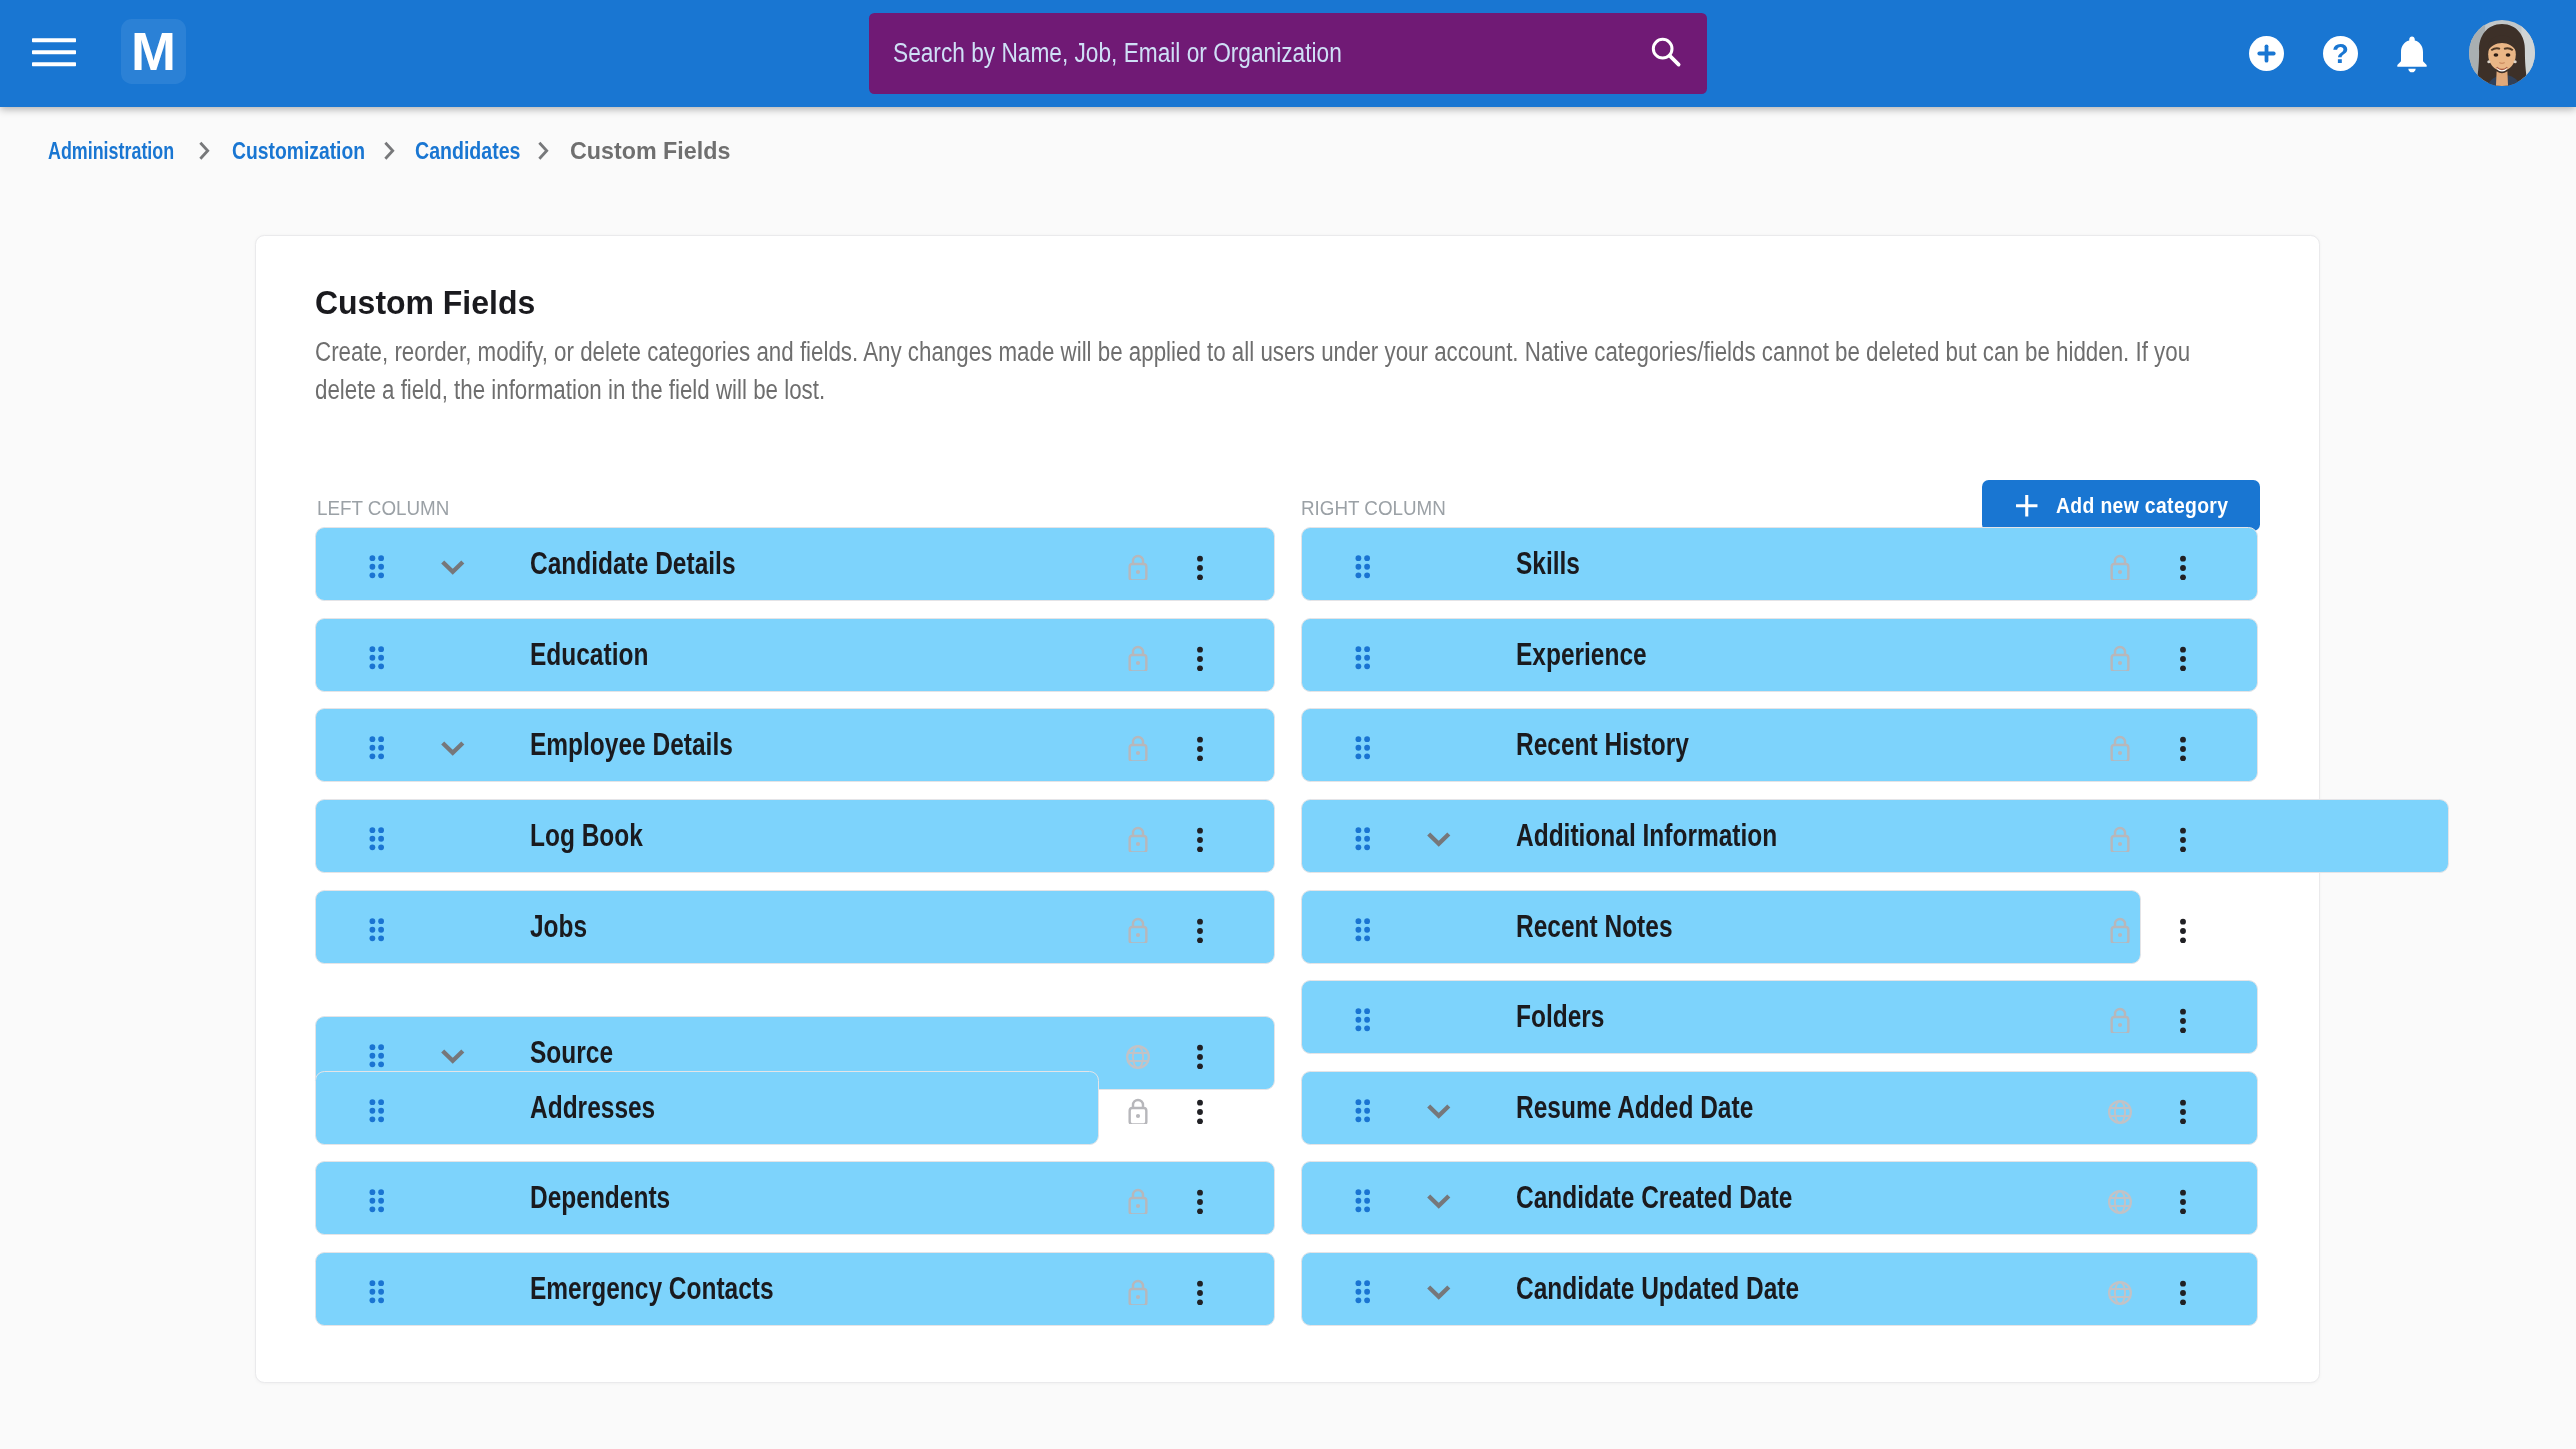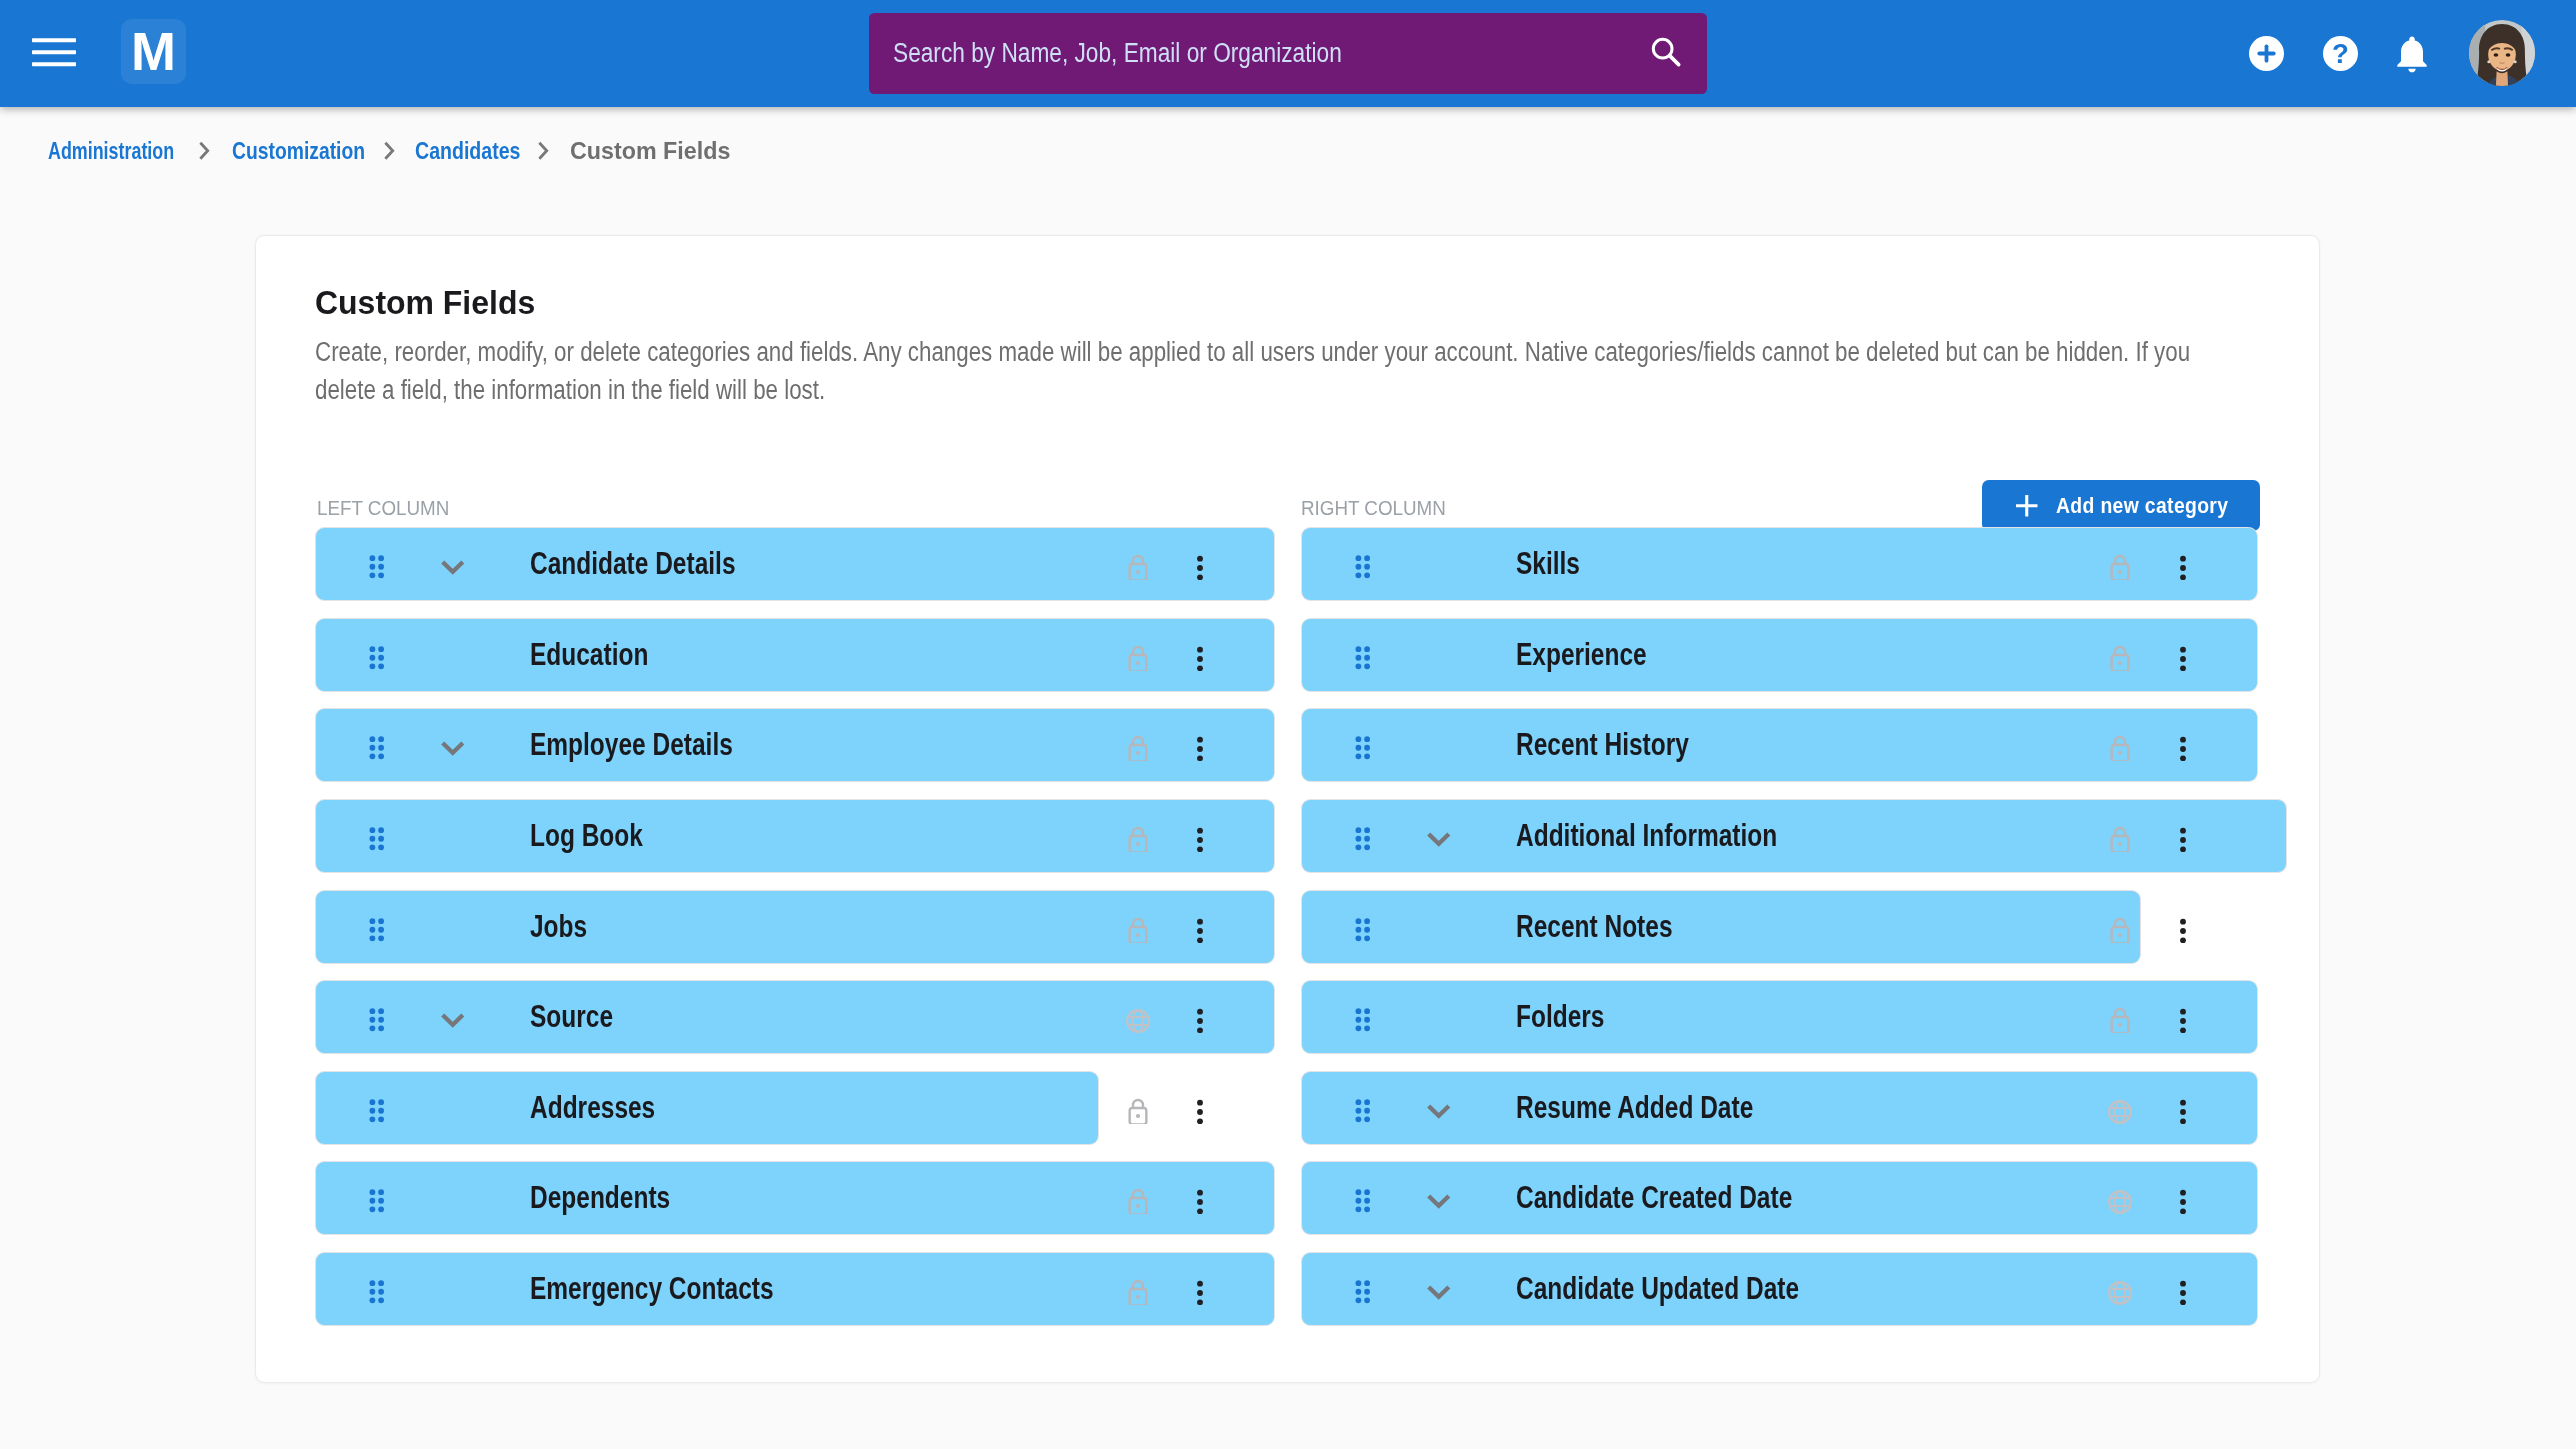--- a/index.html
+++ b/index.html
@@ -206,21 +206,21 @@
       <rect x="11.5" y="24" width="25" height="24.5" rx="4" stroke-width="3.6"></rect>
       <path d="M16.5 24 v-4.5 a7.5 7.5 0 0 1 15 0 V24" stroke-width="3.6"></path>
       <circle cx="24" cy="36" r="3.1" fill="#b7b7bb" stroke="none"></circle>
     </svg>
     <svg class="ico" style="left:868px;top:20px" width="32" height="32" fill="#202024" viewBox="0 0 48 48">
       <circle cx="24" cy="16" r="4.4"></circle>
       <circle cx="24" cy="30" r="4.4"></circle>
       <circle cx="24" cy="44" r="4.4"></circle>
     </svg>
   </div>
-<div class="row" style="left:315px;top:980px;width:960px">
+<div class="row" style="left:315px;top:1016px;width:960px">
     <svg class="ico" style="left:46px;top:24px" width="29.5" height="29.5" fill="#1a74d2" viewBox="0 0 44 44">
       <circle cx="15.5" cy="9.25" r="4.3"></circle>
       <circle cx="28.5" cy="9.25" r="4.3"></circle>
       <circle cx="15.5" cy="22" r="4.3"></circle>
       <circle cx="28.5" cy="22" r="4.3"></circle>
       <circle cx="15.5" cy="34.75" r="4.3"></circle>
       <circle cx="28.5" cy="34.75" r="4.3"></circle>
     </svg>
     <svg class="ico" style="left:122px;top:24px" width="29.5" height="29.5" viewBox="0 0 44 44">
       <path d="M7 15 L22 29.5 L37 15" fill="none" stroke="#76777a" stroke-width="6.5"></path>
@@ -356,21 +356,21 @@
       <rect x="11.5" y="24" width="25" height="24.5" rx="4" stroke-width="3.6"></rect>
       <path d="M16.5 24 v-4.5 a7.5 7.5 0 0 1 15 0 V24" stroke-width="3.6"></path>
       <circle cx="24" cy="36" r="3.1" fill="#b7b7bb" stroke="none"></circle>
     </svg>
     <svg class="ico" style="left:865px;top:20px" width="32" height="32" fill="#202024" viewBox="0 0 48 48">
       <circle cx="24" cy="16" r="4.4"></circle>
       <circle cx="24" cy="30" r="4.4"></circle>
       <circle cx="24" cy="44" r="4.4"></circle>
     </svg>
   </div>
-<div class="row" style="left:1301px;top:799px;width:986px">
+<div class="row" style="left:1301px;top:799px;width:1148px">
     <svg class="ico" style="left:46px;top:24px" width="29.5" height="29.5" fill="#1a74d2" viewBox="0 0 44 44">
       <circle cx="15.5" cy="9.25" r="4.3"></circle>
       <circle cx="28.5" cy="9.25" r="4.3"></circle>
       <circle cx="15.5" cy="22" r="4.3"></circle>
       <circle cx="28.5" cy="22" r="4.3"></circle>
       <circle cx="15.5" cy="34.75" r="4.3"></circle>
       <circle cx="28.5" cy="34.75" r="4.3"></circle>
     </svg>
     <svg class="ico" style="left:122px;top:24px" width="29.5" height="29.5" viewBox="0 0 44 44">
       <path d="M7 15 L22 29.5 L37 15" fill="none" stroke="#76777a" stroke-width="6.5"></path>

